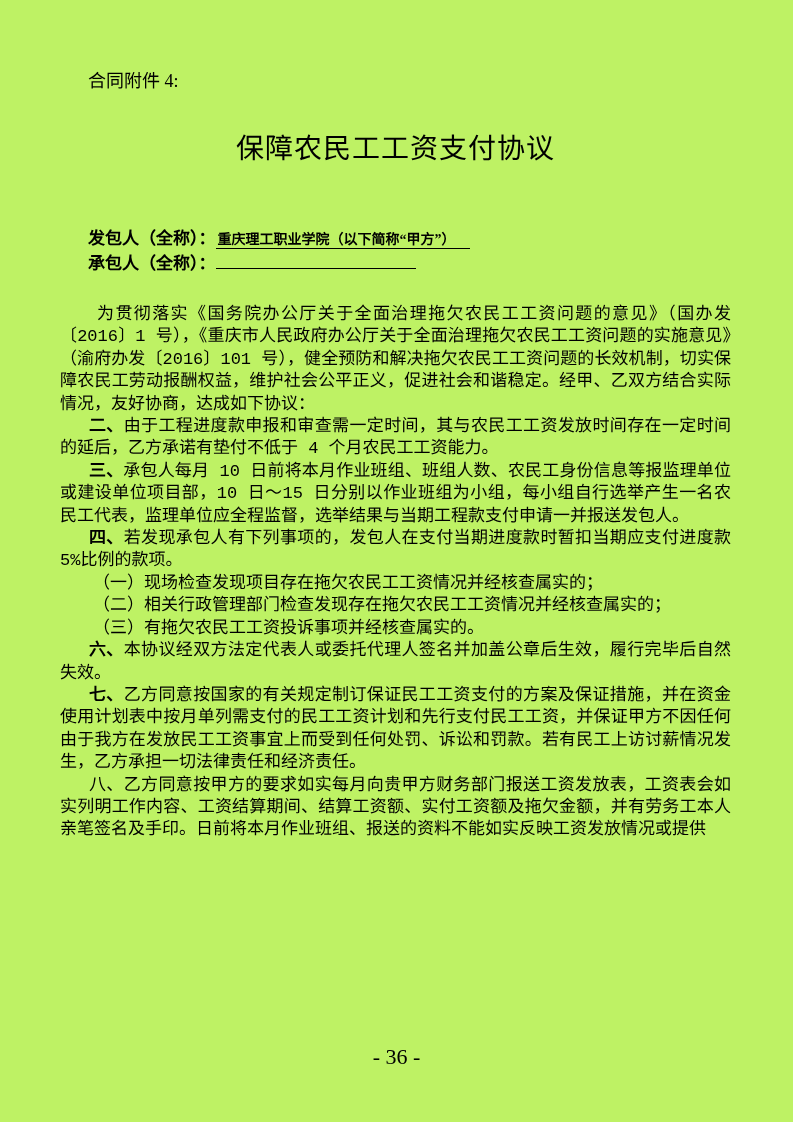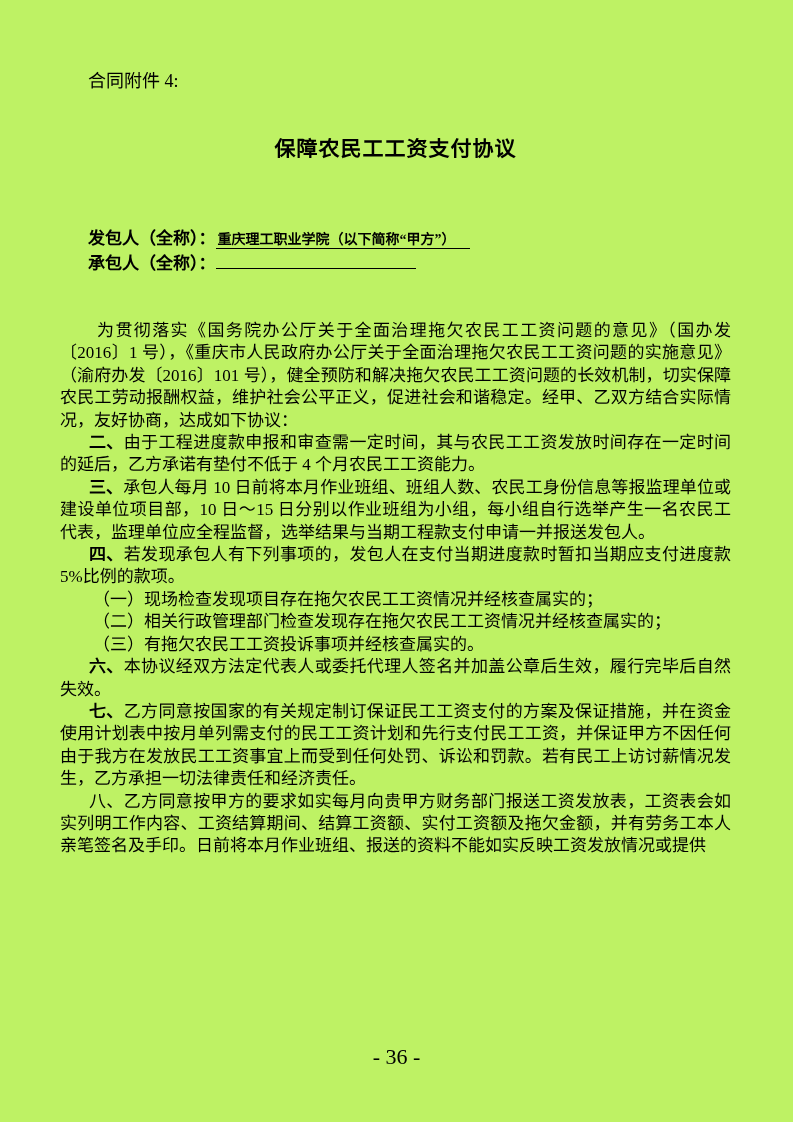--- a/index.html
+++ b/index.html
@@ -15,22 +15,22 @@
     overflow: hidden;
     font-family: "Liberation Serif", "DejaVu Serif", serif;
   }
   .attachment-label {
     margin-left: 28px;
     font-size: 18px;
     line-height: 22px;
   }
   .doc-title {
     margin: 44px 0 0 0;
-    font-size: 21px;
-    font-weight: bold;
+    font-size: 28px;
+    font-weight: normal;
     line-height: 26px;
     text-align: center;
     letter-spacing: 1px;
   }
   .parties {
     margin-top: 65px;
     margin-left: 28px;
     font-weight: bold;
     font-size: 17px;
   }
@@ -42,21 +42,21 @@
     padding: 0 14px 1px 2px;
     margin-top: 32px;
   }
   .blank-underline {
     display: inline-block;
     width: 200px;
     height: 15px;
     border-bottom: 1.6px solid #000;
     vertical-align: baseline;
   }
-  .body-text { margin-top: 44px; }
+  .body-text { margin-top: 28px; font-family: Liberation Mono, monospace; }
   .body-text p {
     margin: 0;
     font-size: 17px;
     line-height: 22.4px;
     text-align: justify;
   }
   p.intro     { text-indent: 37px; }
   p.clause    { text-indent: 29px; }
   p.subclause { text-indent: 33px; }
   .cnum  { font-weight: bold; }

